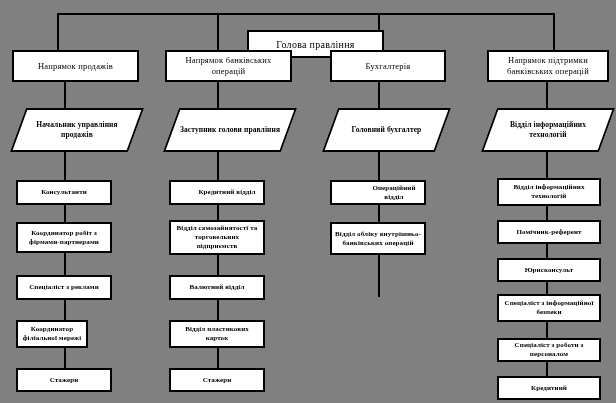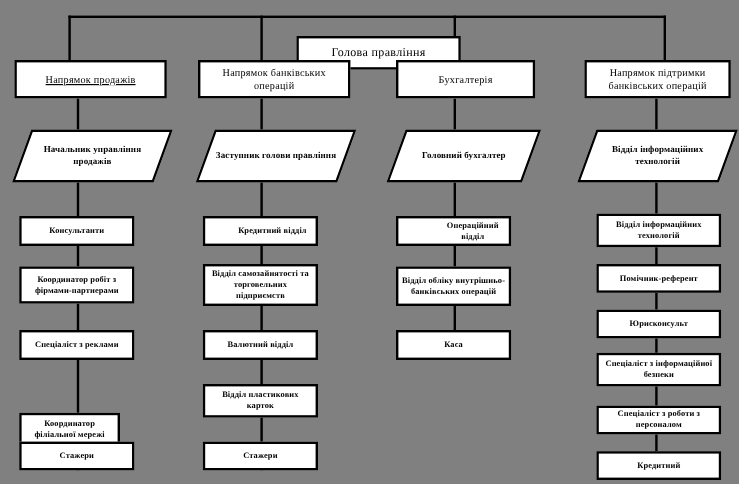--- a/index.html
+++ b/index.html
@@ -85,21 +85,21 @@
   <div class="ln v" style="left:217px;top:82px;height:310px;"></div>
 
   <div class="ln v" style="left:378px;top:82px;height:215px;"></div>
 
   <div class="ln v" style="left:546px;top:82px;height:300px;"></div>
 
   <div class="node root" style="left:247px;top:2px;width:137px;height:28px;">
     <span>Голова правління</span>
   </div>
 
-  <div class="node division" style="left:12px;top:50px;width:127px;height:32px;text-decoration:underline;">
+  <div class="node division" style="left:12px;top:50px;width:127px;height:32px;">
     <span>Напрямок продажів</span>
   </div>
   <div class="node division" style="left:165px;top:50px;width:127px;height:32px;">
     <span>Напрямок банківських операцій</span>
   </div>
   <div class="node division" style="left:330px;top:50px;width:116px;height:32px;">
     <span>Бухгалтерія</span>
   </div>
   <div class="node division" style="left:487px;top:50px;width:122px;height:32px;">
     <span>Напрямок підтримки банківських операцій</span>
@@ -124,21 +124,21 @@
 
   <div class="node leaf" style="left:16px;top:180px;width:96px;height:25px;">
     <span>Консультанти</span>
   </div>
   <div class="node leaf" style="left:16px;top:222px;width:96px;height:31px;">
     <span>Координатор робіт з фірмами-партнерами</span>
   </div>
   <div class="node leaf" style="left:16px;top:275px;width:96px;height:25px;">
     <span>Спеціаліст з реклами</span>
   </div>
-  <div class="node leaf" style="left:16px;top:320px;width:84px;height:28px;margin-top:24px;">
+  <div class="node leaf" style="left:16px;top:320px;width:72px;height:28px;">
     <span>Координатор філіальної мережі</span>
   </div>
   <div class="node leaf" style="left:16px;top:368px;width:96px;height:24px;">
     <span>Стажери</span>
   </div>
 
   <div class="node leaf" style="left:169px;top:180px;width:96px;height:25px;padding-left:20px;">
     <span>Кредитний відділ</span>
   </div>
   <div class="node leaf" style="left:169px;top:220px;width:96px;height:35px;">
@@ -153,23 +153,20 @@
   <div class="node leaf" style="left:169px;top:368px;width:96px;height:24px;">
     <span>Стажери</span>
   </div>
 
   <div class="node leaf" style="left:330px;top:180px;width:96px;height:25px;padding-left:32px;">
     <span>Операційний відділ</span>
   </div>
   <div class="node leaf" style="left:330px;top:222px;width:96px;height:33px;">
     <span>Відділ обліку внутрішньо-банківських операцій</span>
   </div>
-  <div class="node leaf" style="left:330px;top:275px;width:96px;height:25px;">
-    <span>Каса</span>
-  </div>
 
   <div class="node leaf" style="left:497px;top:178px;width:104px;height:28px;">
     <span>Відділ інформаційних технологій</span>
   </div>
   <div class="node leaf" style="left:497px;top:220px;width:104px;height:24px;">
     <span>Помічник-референт</span>
   </div>
   <div class="node leaf" style="left:497px;top:258px;width:104px;height:24px;">
     <span>Юрисконсульт</span>
   </div>

